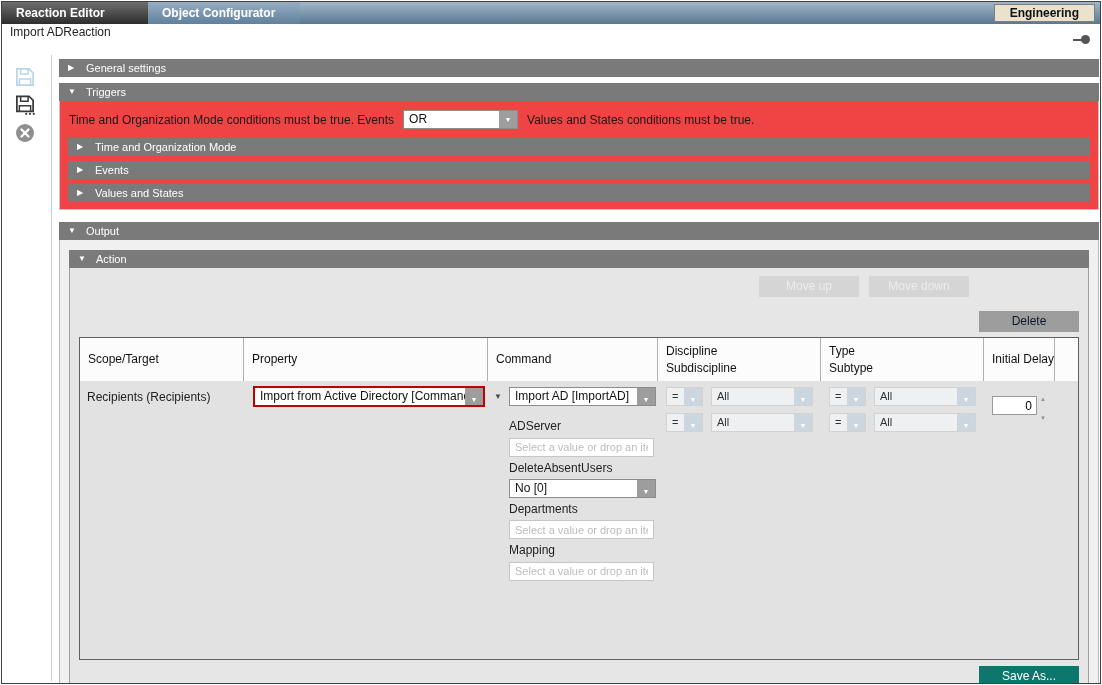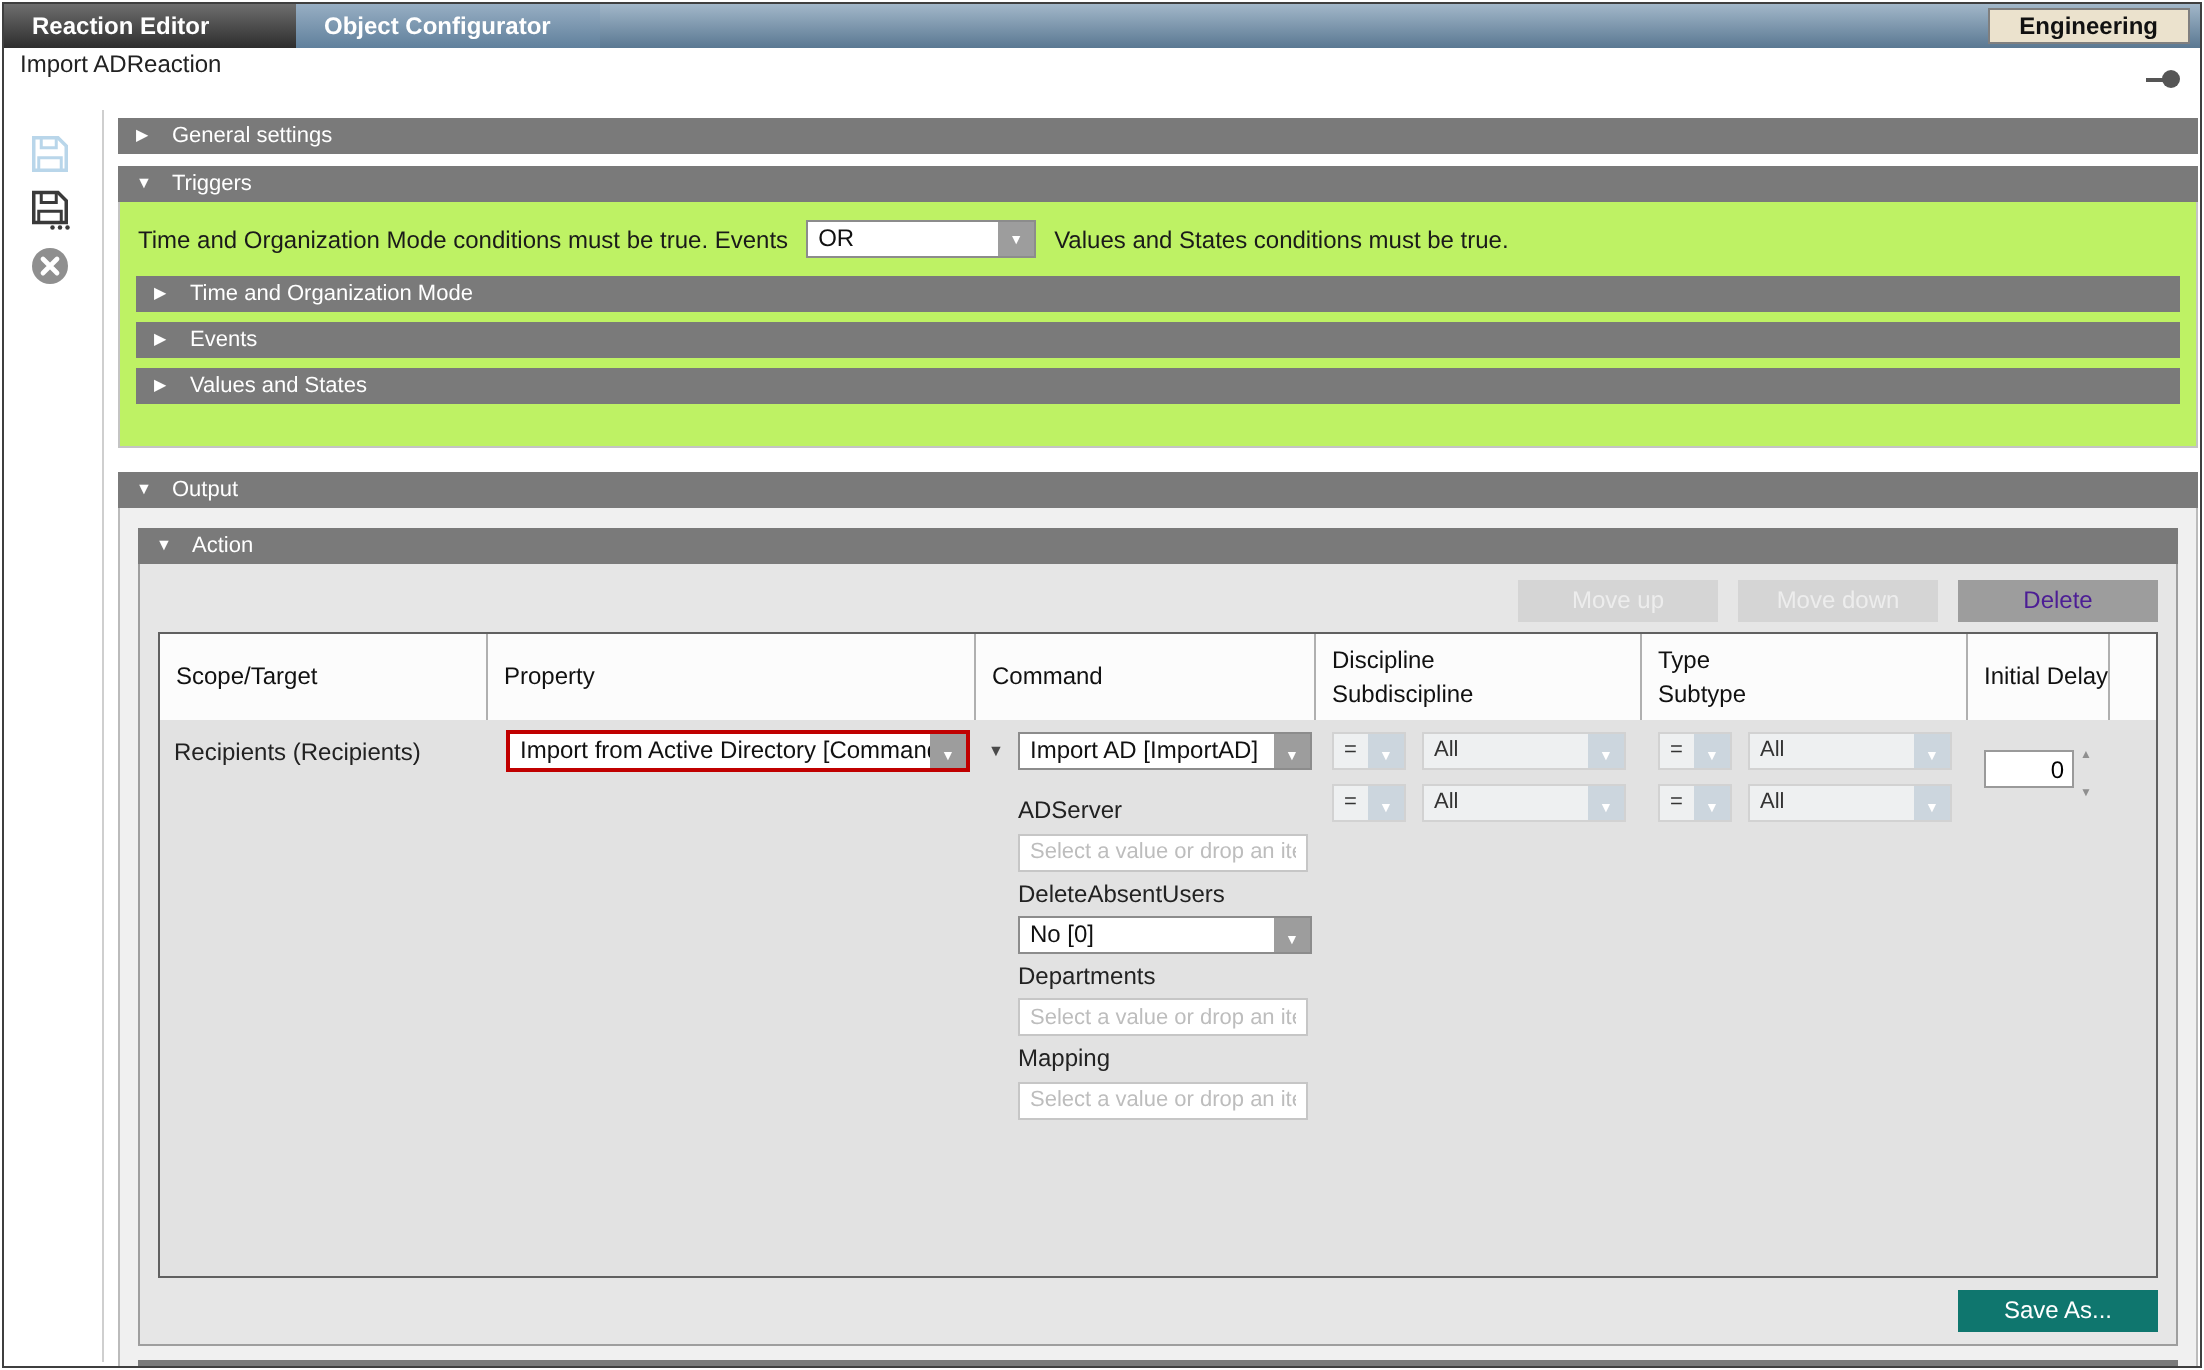--- a/index.html
+++ b/index.html
@@ -27,21 +27,21 @@
   .tool.save { top:12px; } .tool.saveas { top:40px; } .tool.close { top:68px; }
 
   
   .content { position:absolute; left:57px; top:57px; width:1040px; }
   .bar { height:18px; background:#7a7a7a; color:#fff; font-size:11px; display:flex; align-items:center; padding-left:9px; cursor:pointer; }
   .bar .arr { width:18px; font-size:8px; line-height:18px; color:#fff; }
   .arr-open::before { content:"▼"; }
   .arr-closed::before { content:"▶"; }
   .gap6 { height:6px; } .gap12 { height:12px; }
 
-  .trig-panel { background:#bef264; border:1px solid #c4c4c4; border-top:none; padding-bottom:21px; }
+  .trig-panel { background:#ef4444; border:1px solid #c4c4c4; border-top:none; padding-bottom:7px; }
   .trig-text { display:flex; align-items:center; gap:9px; padding:9px 8px 9px 9px; font-size:12px; color:#1a1a1a; }
   .subbar { margin:0 8px 5px 8px;align-items:center; }
   .subbar:last-child { margin-bottom:0; }
 
   
   .dd { display:inline-flex; height:19px; border:1px solid #8c8c8c; background:#fff; }
   .dd .dd-val { flex:1; font-size:12px; line-height:17px; padding:0 5px; color:#111; white-space:nowrap; overflow:hidden; }
   .dd .dd-btn { width:18px; background:#9d9d9d; color:#fff; text-align:center; }
   .dd .dd-btn::before { content:"▼"; font-size:7px; line-height:17px; }
   .dd.light { border:1px solid #d2d2d2; background:#eef0f1; }
@@ -50,21 +50,21 @@
   .dd.red { outline:2px solid #c00000; outline-offset:-1px; }
 
   .dd-or { width:115px; }
 
   
   .out-panel { background:#f0f0f0; border:1px solid #bbb; border-top:none; padding:10px 9px 8px 9px; }
   .act-panel { background:#e6e6e6; border:1px solid #9e9e9e; border-top:none; padding:4px 9px 6px 9px; margin-bottom:7px; }
   .btnrow { display:flex; justify-content:flex-end; gap:10px; padding:4px 0 5px 0; }
   .btn { width:100px; height:21px; font-size:12px; text-align:center; line-height:21px; cursor:pointer; }
   .btn.disabled { background:#d5d5d5; color:#ededed; cursor:default; }
-  .btn.gray { background:#9d9d9d; color:#4c1d95; }
+  .btn.gray { background:#9d9d9d; color:#0f172a;margin-top:35px; }
   .btn.saveas { background:#0f766e; color:#fff; }
 
   
   .tbl { width:1000px; border:1px solid #606060; background:#e2e2e2; }
   .thead { display:flex; background:#fcfcfc; height:43px; }
   .thead .c { border-right:1px solid #b0b0b0; padding-left:8px; display:flex; flex-direction:column; justify-content:center; font-size:12px; color:#111; line-height:17px; white-space:nowrap; overflow:hidden; }
   .tbody { display:flex; height:278px; }
   .tbody .c { padding-top:0; }
   .c.scope { width:164px; } .c.prop { width:244px; } .c.cmd { width:170px; }
   .c.disc { width:163px; } .c.typ { width:163px; } .c.delay { width:71px; }

